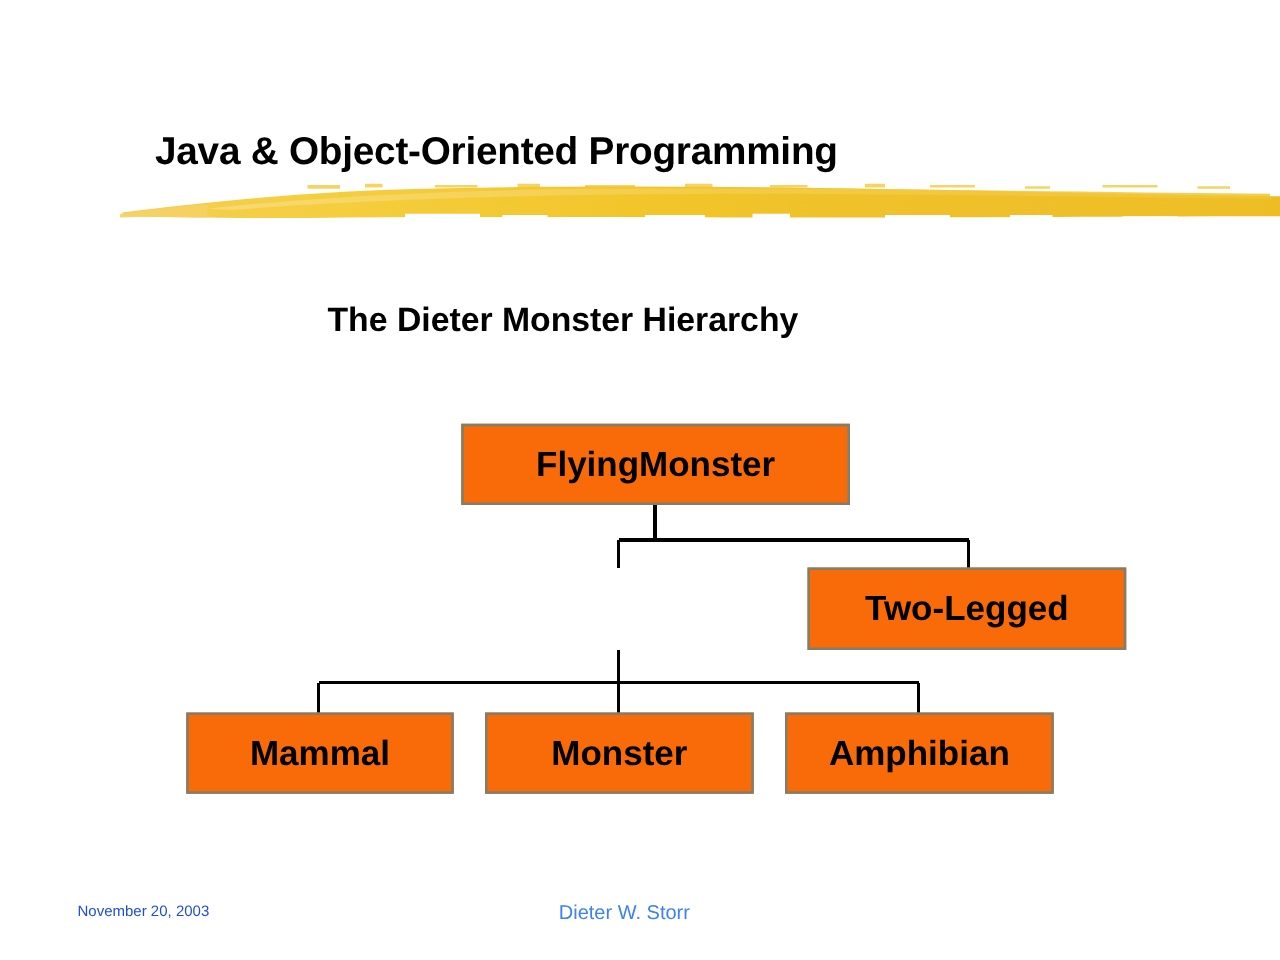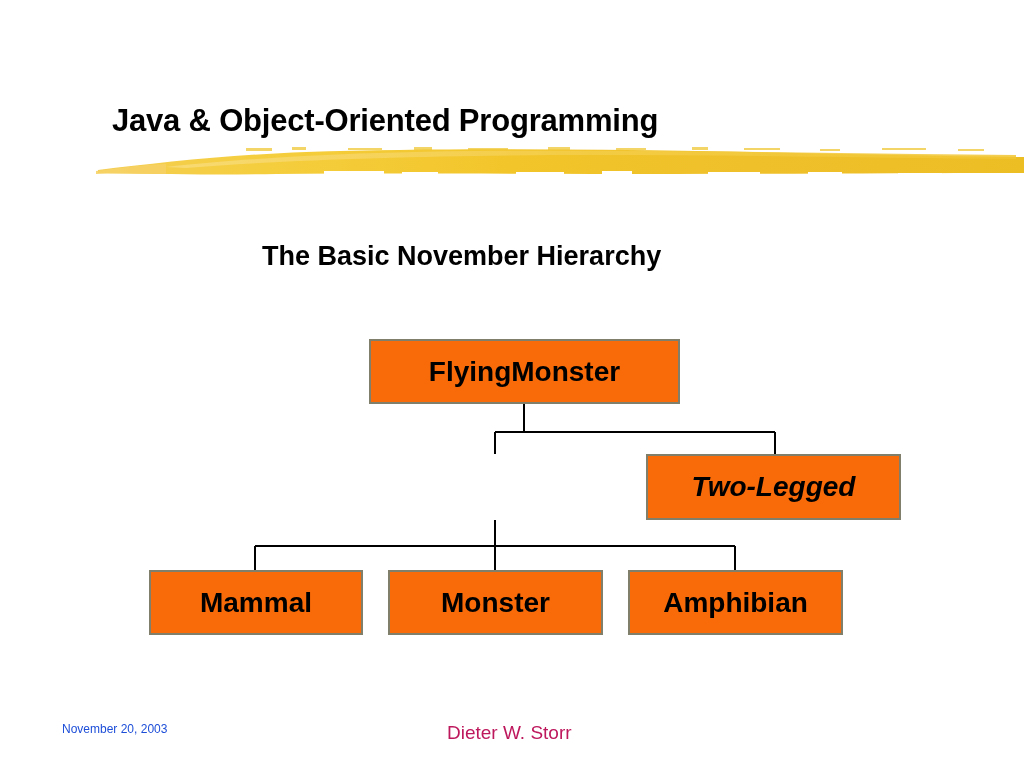--- a/index.html
+++ b/index.html
@@ -15,21 +15,21 @@
     position: relative;
     width: 1024px;
     height: 768px;
     background: #ffffff;
     overflow: hidden;
   }
 
   
   #title {
     position: absolute;
-    left: 112px;
+    left: 124px;
     top: 103px;
     width: 860px;
     font-size: 31px;
     font-weight: bold;
     color: #000000;
     letter-spacing: -0.2px;
     white-space: nowrap;
   }
 
   
@@ -80,40 +80,40 @@
     justify-content: center;
     white-space: nowrap;
     line-height: 1;
   }
   .node.lvl1 { font-size: 28px; }
   .node.lvl2 { font-size: 28px; }
   .node.lvl3 { font-size: 28px; }
 
   #node-flyingmonster { left: 369px; top: 339px; width: 311px; height: 65px; text-align: center; }
   #node-four-legged   { left: 368px; top: 454px; width: 255px; height: 66px; }
-  #node-two-legged    { left: 646px; top: 454px; width: 255px; height: 66px; font-style: italic; }
+  #node-two-legged    { left: 646px; top: 454px; width: 255px; height: 66px; }
   #node-mammal        { left: 149px; top: 570px; width: 214px; height: 65px; text-align: center; }
   #node-reptile       { left: 388px; top: 570px; width: 215px; height: 65px; }
   #node-amphibian     { left: 628px; top: 570px; width: 215px; height: 65px; }
 
   
   #footer-date {
     position: absolute;
     left: 62px;
     top: 722px;
     font-size: 12px;
     color: #1d4ed8;
     white-space: nowrap;
   }
   #footer-author {
     position: absolute;
     left: 447px;
     top: 722px;
-    font-size: 19px;
-    color: #be185d;
+    font-size: 16px;
+    color: #3b82f6;
     white-space: nowrap;
   }
 </style>
 </head>
 <body>
 
 <div id="slide">
 
   <div id="title">Java &amp; Object-Oriented Programming</div>
 
@@ -164,21 +164,21 @@
       <rect x="420" y="32" width="48" height="5"></rect>
       <rect x="506" y="31" width="30" height="5"></rect>
       <rect x="612" y="32" width="52" height="5"></rect>
       <rect x="712" y="32" width="34" height="5"></rect>
       <rect x="802" y="33" width="44" height="4"></rect>
     </g>
 
     <path d="M0,31 C22,28 46,25 70,24 L70,34 C46,34 22,33 0,34 Z" fill="#F6D265" opacity="0.9"></path>
   </svg>
 
-  <div id="subtitle">The Basic November Hierarchy</div>
+  <div id="subtitle">The Dieter Monster Hierarchy</div>
 
   <div id="diagram">
 
     <svg id="connectors" viewBox="0 0 1024 768">
       <g stroke="#000000" stroke-width="2.5" fill="none" shape-rendering="crispEdges">
 
         <path d="M524,404 L524,432"></path>
         <path d="M495,432 L775,432"></path>
         <path d="M495,432 L495,454"></path>
         <path d="M775,432 L775,454"></path>

